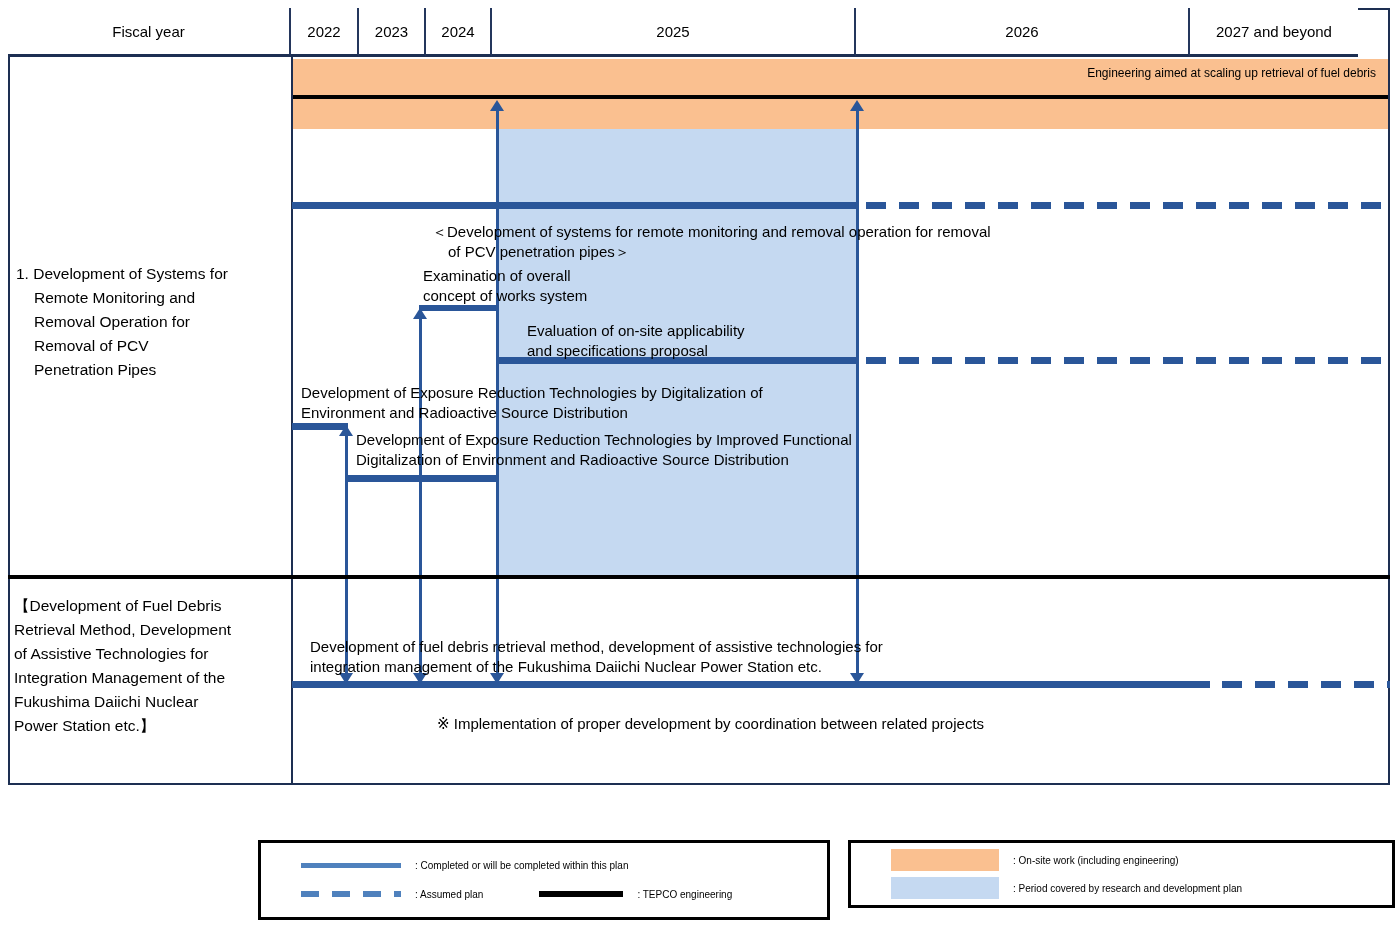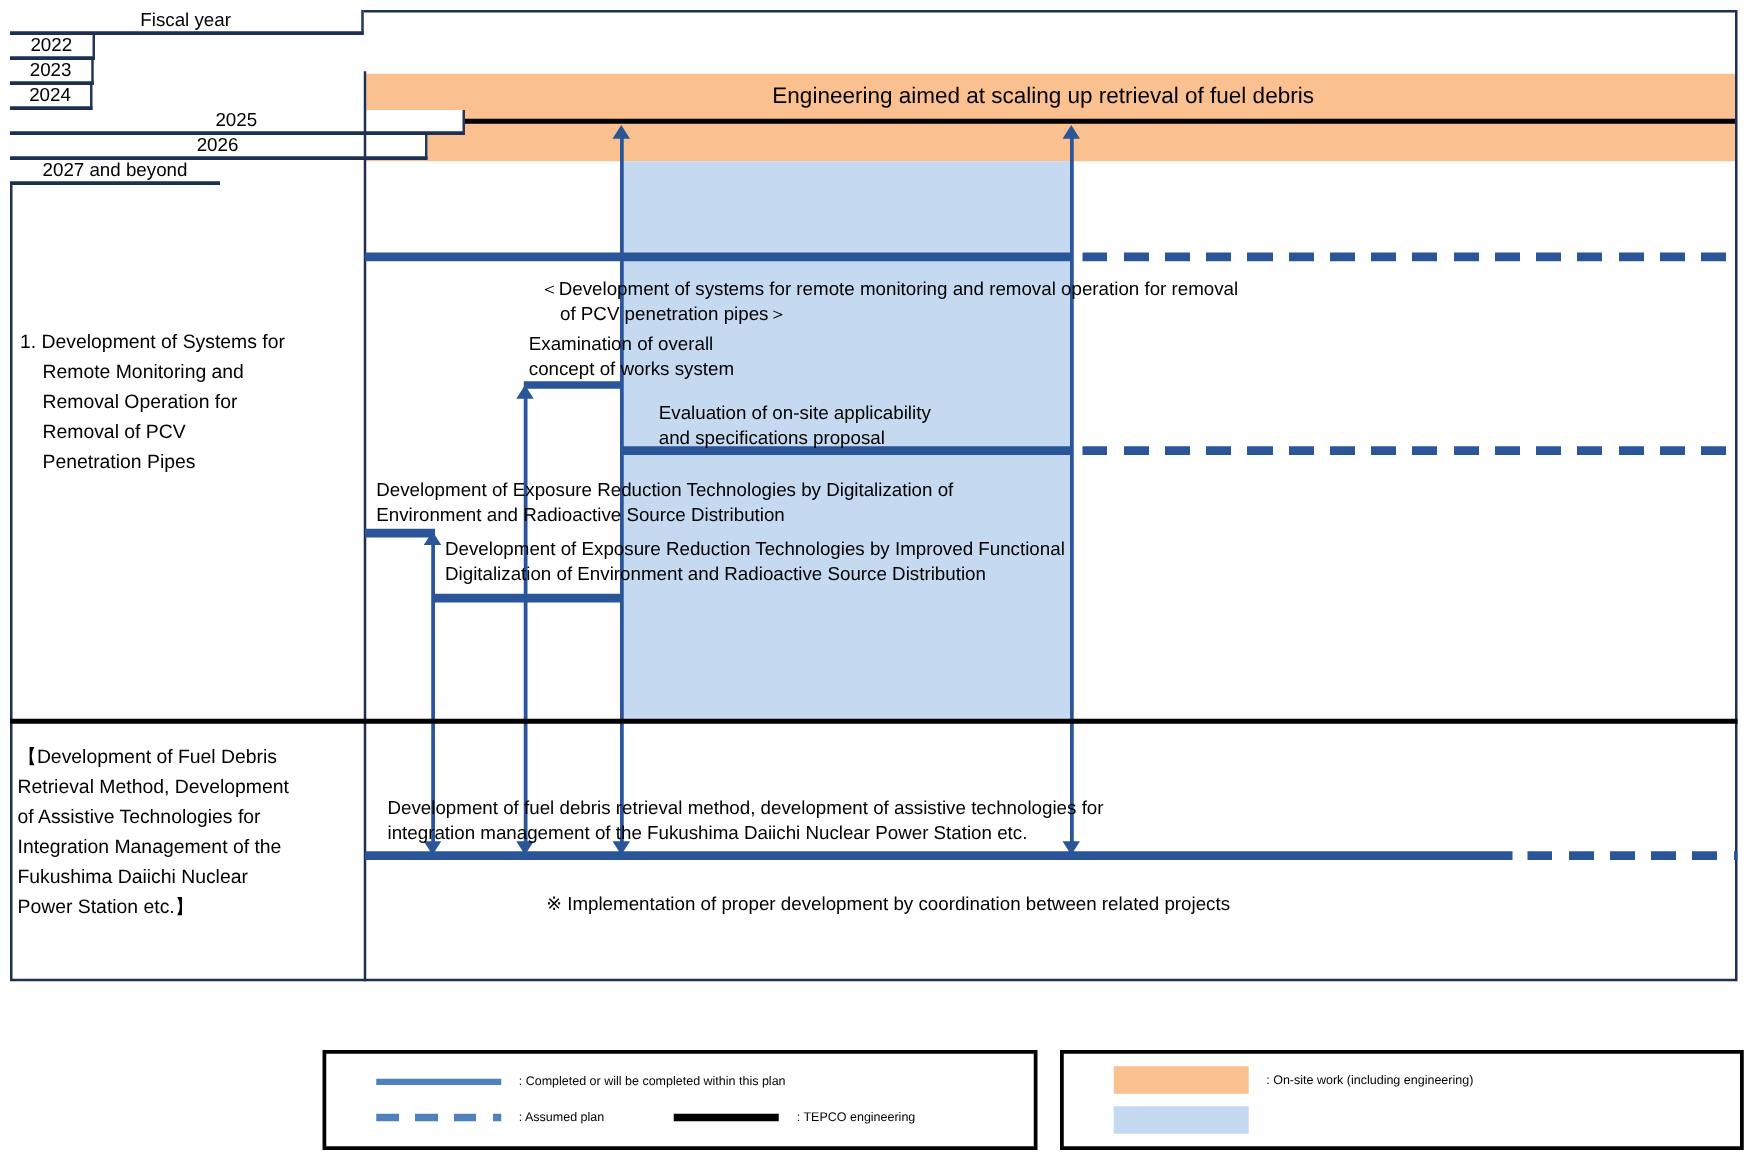--- a/index.html
+++ b/index.html
@@ -3,32 +3,32 @@
 <meta charset="utf-8">
 <style>
   html,body{margin:0;padding:0;background:#fff;}
   #canvas{
     position:relative;width:1397px;height:927px;background:#fff;overflow:hidden;
     font-family:"Liberation Sans","DejaVu Sans",sans-serif;color:#000;
   }
   .abs{position:absolute;}
   
   .frame{left:8px;top:8px;width:1378px;height:773px;border:2px solid #1d2f52;}
-  .hdr-row{left:8px;top:8px;width:1382px;height:49px;display:flex;z-index:3;flex-direction:column;}
+  .hdr-row{left:8px;top:8px;width:1382px;height:49px;display:flex;z-index:3;}
   .hdr-cell{
     box-sizing:border-box;border-right:2px solid #24365c;border-bottom:3px solid #1d2f52;
     display:flex;align-items:center;justify-content:center;
     font-size:15px;background:#fff;
   }
   .hdr-cell:last-child{border-right:none;}
   .col-sep{left:291px;top:57px;width:2px;height:728px;background:#1d2f52;z-index:3;}
   .sec-div{left:8px;top:575px;width:1382px;height:4px;background:#000;z-index:6;}
   
   .band{left:293px;top:59px;width:1095px;height:70px;z-index:1;}
-  .band-label{left:293px;top:66px;width:1083px;text-align:center;font-size:18px;z-index:2;}
+  .band-label{left:293px;top:66px;width:1083px;text-align:right;font-size:12px;z-index:2;}
   .tepco-line{left:293px;top:95px;width:1095px;height:4px;background:#000;z-index:2;}
   
   .rnd-region{left:497px;top:129px;width:360px;height:448px;border-left:1px solid #4a72ad;border-right:1px solid #4a72ad;box-sizing:border-box;z-index:1;}
   
   .bar{height:7px;z-index:4;}
   .dash{height:7px;z-index:4;}
   
   .a-line{width:3px;z-index:5;}
   .a-up{width:0;height:0;border-left:7px solid transparent;border-right:7px solid transparent;z-index:5;}
   .a-down{width:0;height:0;border-left:7px solid transparent;border-right:7px solid transparent;z-index:5;}
@@ -145,25 +145,26 @@
       <div class="sw" style="width:100px;height:6px;background:repeating-linear-gradient(90deg,#4F81BD 0 18px,transparent 18px 31px)"></div>
       <div class="gap"></div>
       <span>: Assumed plan</span>
       <div class="sw" style="width:56px"></div>
       <div class="sw" style="width:84px;height:6px;background:#000"></div>
       <div class="gap"></div>
       <span>: TEPCO engineering</span>
     </div>
   </div>
 
-  <div class="abs lg-box" style="left:848px;top:840px;width:547px;height:80px">
+  <div class="abs lg-box" style="left:848px;top:840px;width:547px;height:68px">
     <div class="lg-row">
       <div class="sw" style="width:108px;height:22px;background:#FAC090"></div>
       <div class="gap"></div>
       <span>: On-site work (including engineering)</span>
     </div>
     <div class="lg-row">
       <div class="sw" style="width:108px;height:22px;background:#C5D9F1"></div>
       <div class="gap"></div>
+      <span>: Period covered by research and development plan</span>
     </div>
   </div>
 
 </div>
 
 </body></html>

